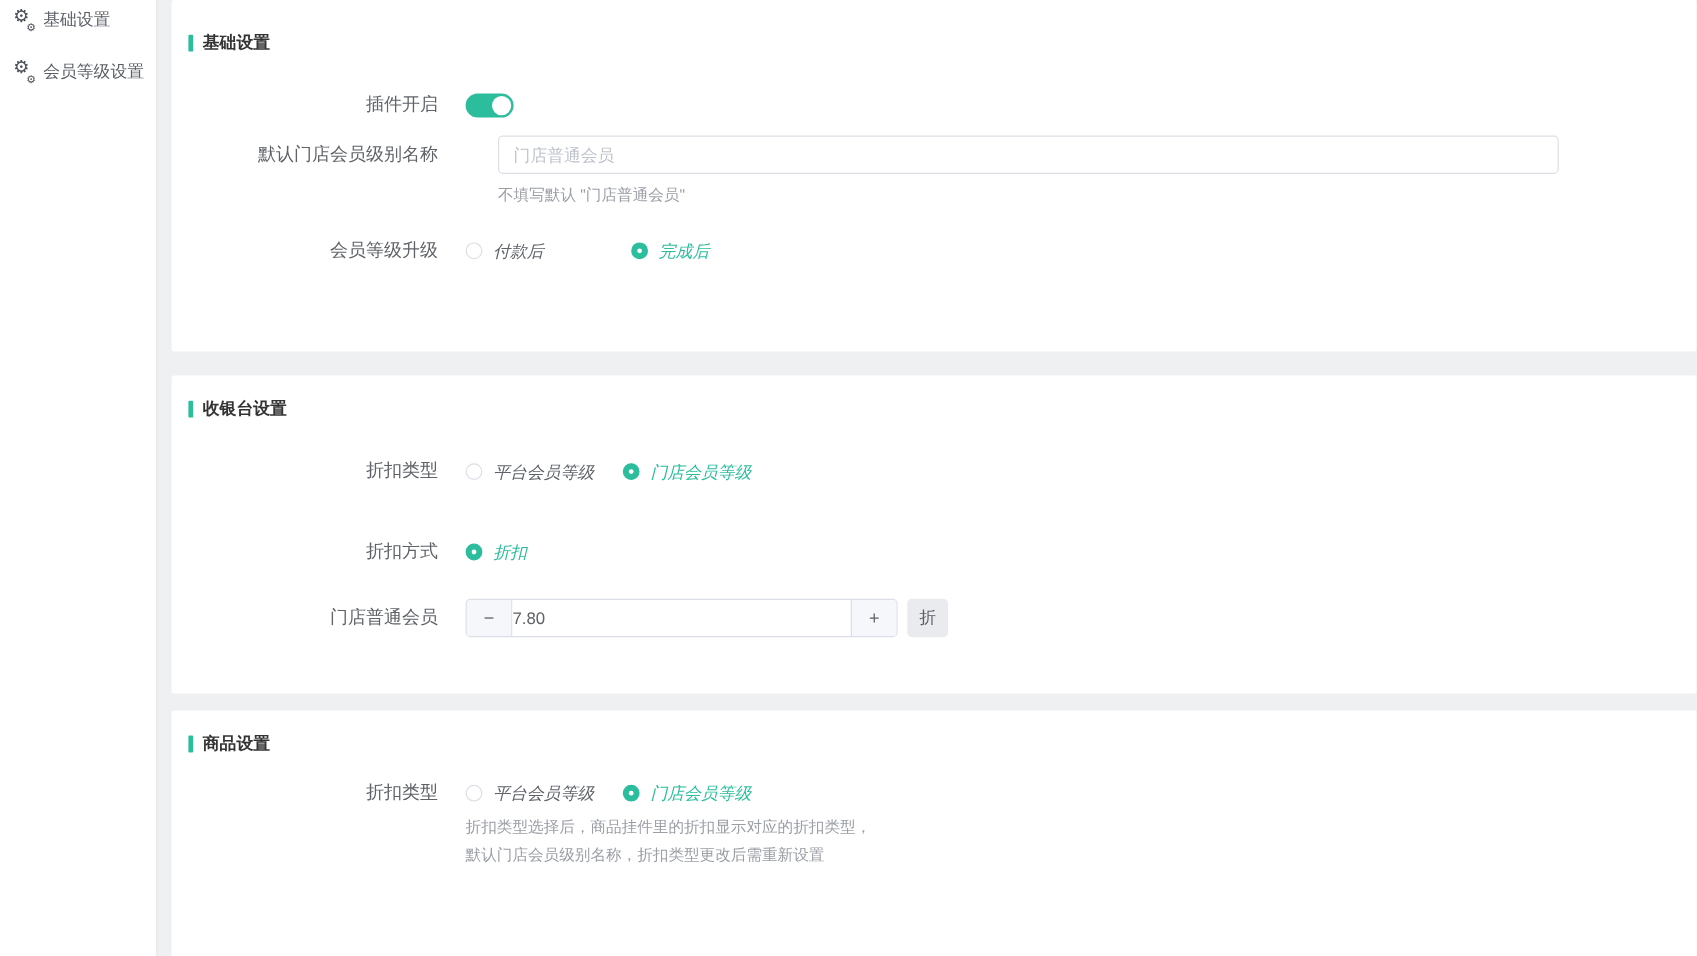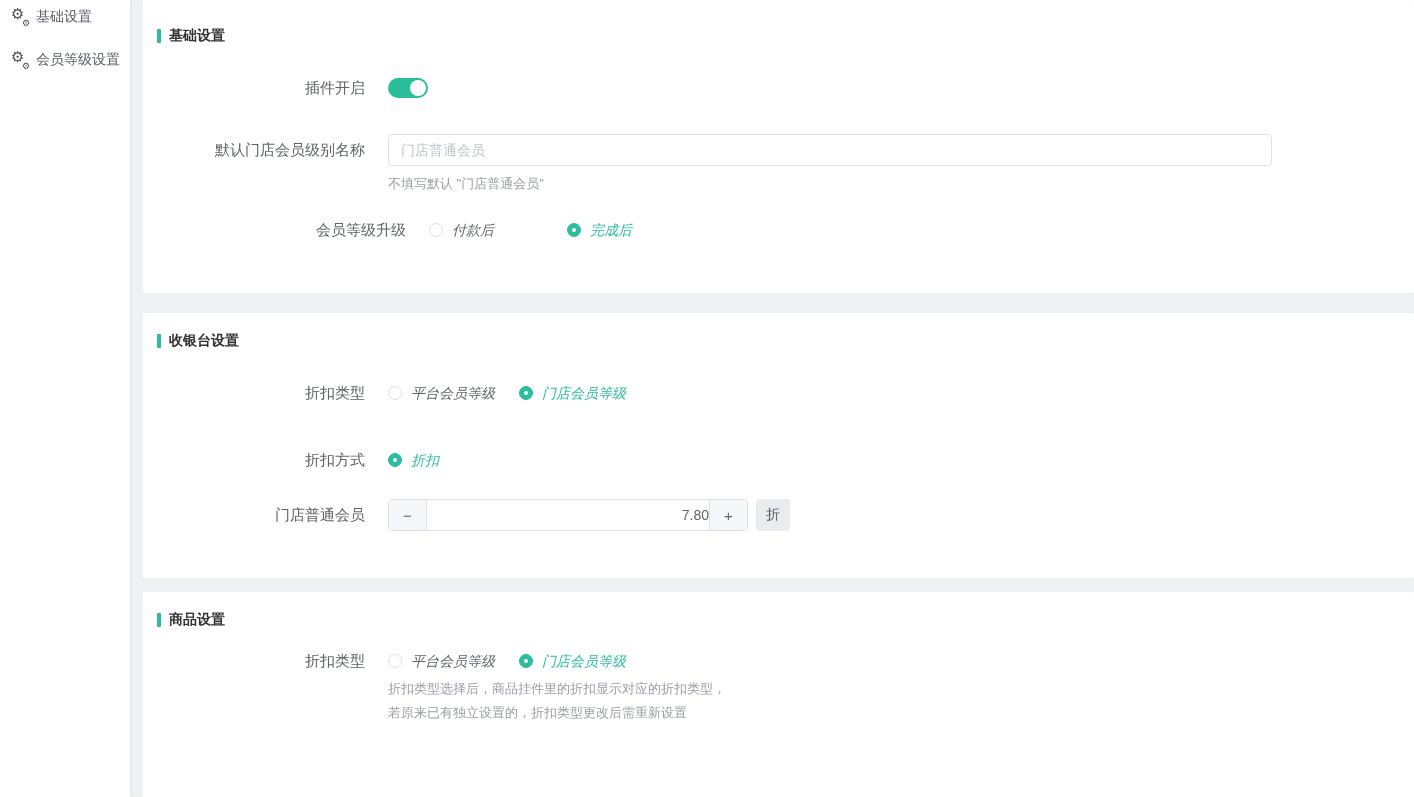--- a/index.html
+++ b/index.html
@@ -119,21 +119,21 @@
     width: 38px; flex-shrink: 0;
     background: #f5f7fa; color: #606266;
     border: none; font-size: 15px; cursor: pointer;
     display: flex; align-items: center; justify-content: center;
     font-family: "Liberation Sans", "DejaVu Sans", sans-serif;
   }
   .step-btn.minus { border-right: 1px solid #dcdfe6; }
   .step-btn.plus  { border-left: 1px solid #dcdfe6; }
   .step-input {
     flex: 1; border: none; outline: none;
-    text-align: right; font-size: 14px; color: #606266;
+    text-align: left; font-size: 14px; color: #606266;
     font-family: "Liberation Sans", "DejaVu Sans", sans-serif;
   }
   .unit-chip {
     margin-left: 8px;
     width: 34px; height: 32px;
     background: #e9ebee; border-radius: 4px;
     display: flex; align-items: center; justify-content: center;
     color: #5a5e66; font-size: 14px; cursor: pointer;
     border: none;
     font-family: "Liberation Sans", "DejaVu Sans", sans-serif;
@@ -182,29 +182,29 @@
 
     <div class="row" style="margin-top:33px;">
       <div class="row-label">插件开启</div>
       <div class="row-control">
         <div class="toggle">
           <span class="knob"></span>
         </div>
       </div>
     </div>
 
-    <div class="row" style="margin-top:36px;">
+    <div class="row" style="margin-top:15px;gap:27px;">
       <div class="row-label" style="padding-top:6px;">默认门店会员级别名称</div>
       <div class="row-control">
         <input class="text-input" type="text" placeholder="门店普通会员" style="">
         <div class="helper">不填写默认 "门店普通会员"</div>
       </div>
     </div>
 
-    <div class="row" style="margin-top:27px;padding-left:41px;">
+    <div class="row" style="margin-top:27px;">
       <div class="row-label">会员等级升级</div>
       <div class="row-control">
         <div class="radio-group">
           <span class="radio-option" style="margin-right:73px;">
             <span class="radio-circle"></span>
             <span class="radio-text">付款后</span>
           </span>
           <span class="radio-option checked">
             <span class="radio-circle"></span>
             <span class="radio-text">完成后</span>
@@ -276,21 +276,21 @@
           <span class="radio-option" style="margin-right:24px;">
             <span class="radio-circle"></span>
             <span class="radio-text">平台会员等级</span>
           </span>
           <span class="radio-option checked">
             <span class="radio-circle"></span>
             <span class="radio-text">门店会员等级</span>
           </span>
         </div>
         <div class="helper" style="margin-top:9px;">折扣类型选择后，商品挂件里的折扣显示对应的折扣类型，</div>
-        <div class="helper" style="margin-top:6px;">若原来已有独立设置的，折扣类型更改后需重新设置</div>
+        <div class="helper" style="margin-top:6px;">默认门店会员级别名称，折扣类型更改后需重新设置</div>
       </div>
     </div>
   </div>
 
   <div class="footer-bar">
     <button class="submit-btn"></button>
   </div>
 
 </div>
 

